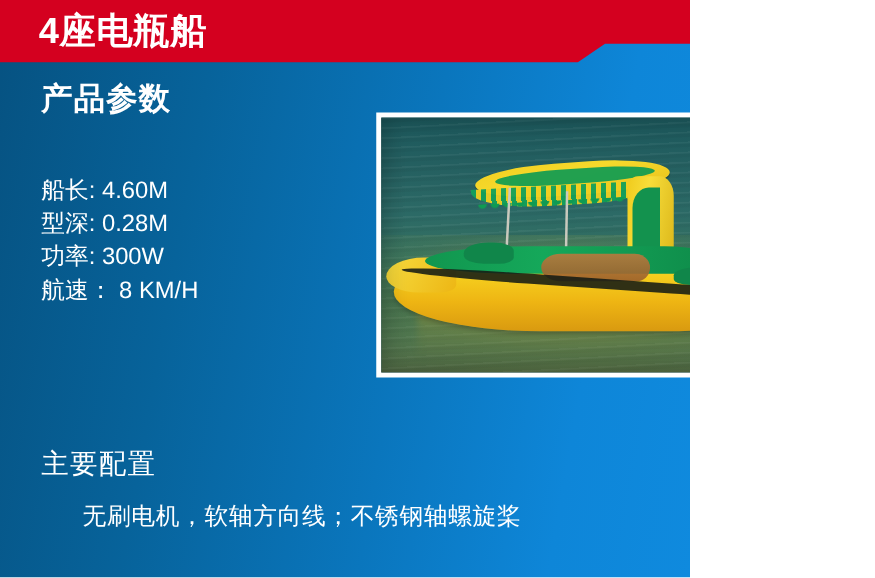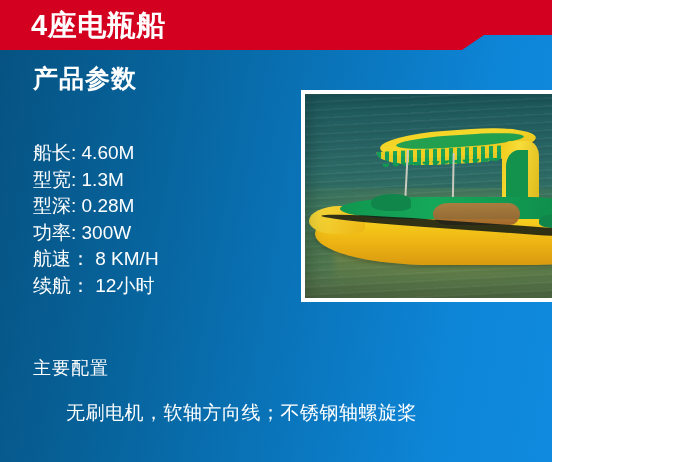--- a/index.html
+++ b/index.html
@@ -58,21 +58,21 @@
     white-space: nowrap;
   }
   #heading-params {
     top: 62px;
     font-size: 25px;
     font-weight: bold;
     letter-spacing: 1px;
   }
   #heading-config {
     top: 356px;
-    font-size: 18px;
+    font-size: 22px;
     font-weight: normal;
     letter-spacing: 1px;
   }
 
   
   #spec-list {
     position: absolute;
     left: 33px;
     top: 110px;
     width: 250px;
@@ -325,25 +325,23 @@
 
   <div id="header-band">
     <div id="header-red"></div>
   </div>
   <div id="header-title">4座电瓶船</div>
 
   <div class="section-heading" id="heading-params">产品参数</div>
 
   <div id="spec-list">
     <div class="spec-row">船长: 4.60M</div>
-    <div class="spec-row">型宽: 1.3M</div>
     <div class="spec-row">型深: 0.28M</div>
     <div class="spec-row">功率: 300W</div>
     <div class="spec-row">航速： 8 KM/H</div>
-    <div class="spec-row">续航： 12小时</div>
   </div>
 
   <div class="section-heading" id="heading-config">主要配置</div>
 
   <div id="config-line">无刷电机，软轴方向线；不锈钢轴螺旋桨</div>
 
   <div id="photo-frame">
     <div id="photo">
       <div class="water"></div>
       <div class="ripples"></div>

